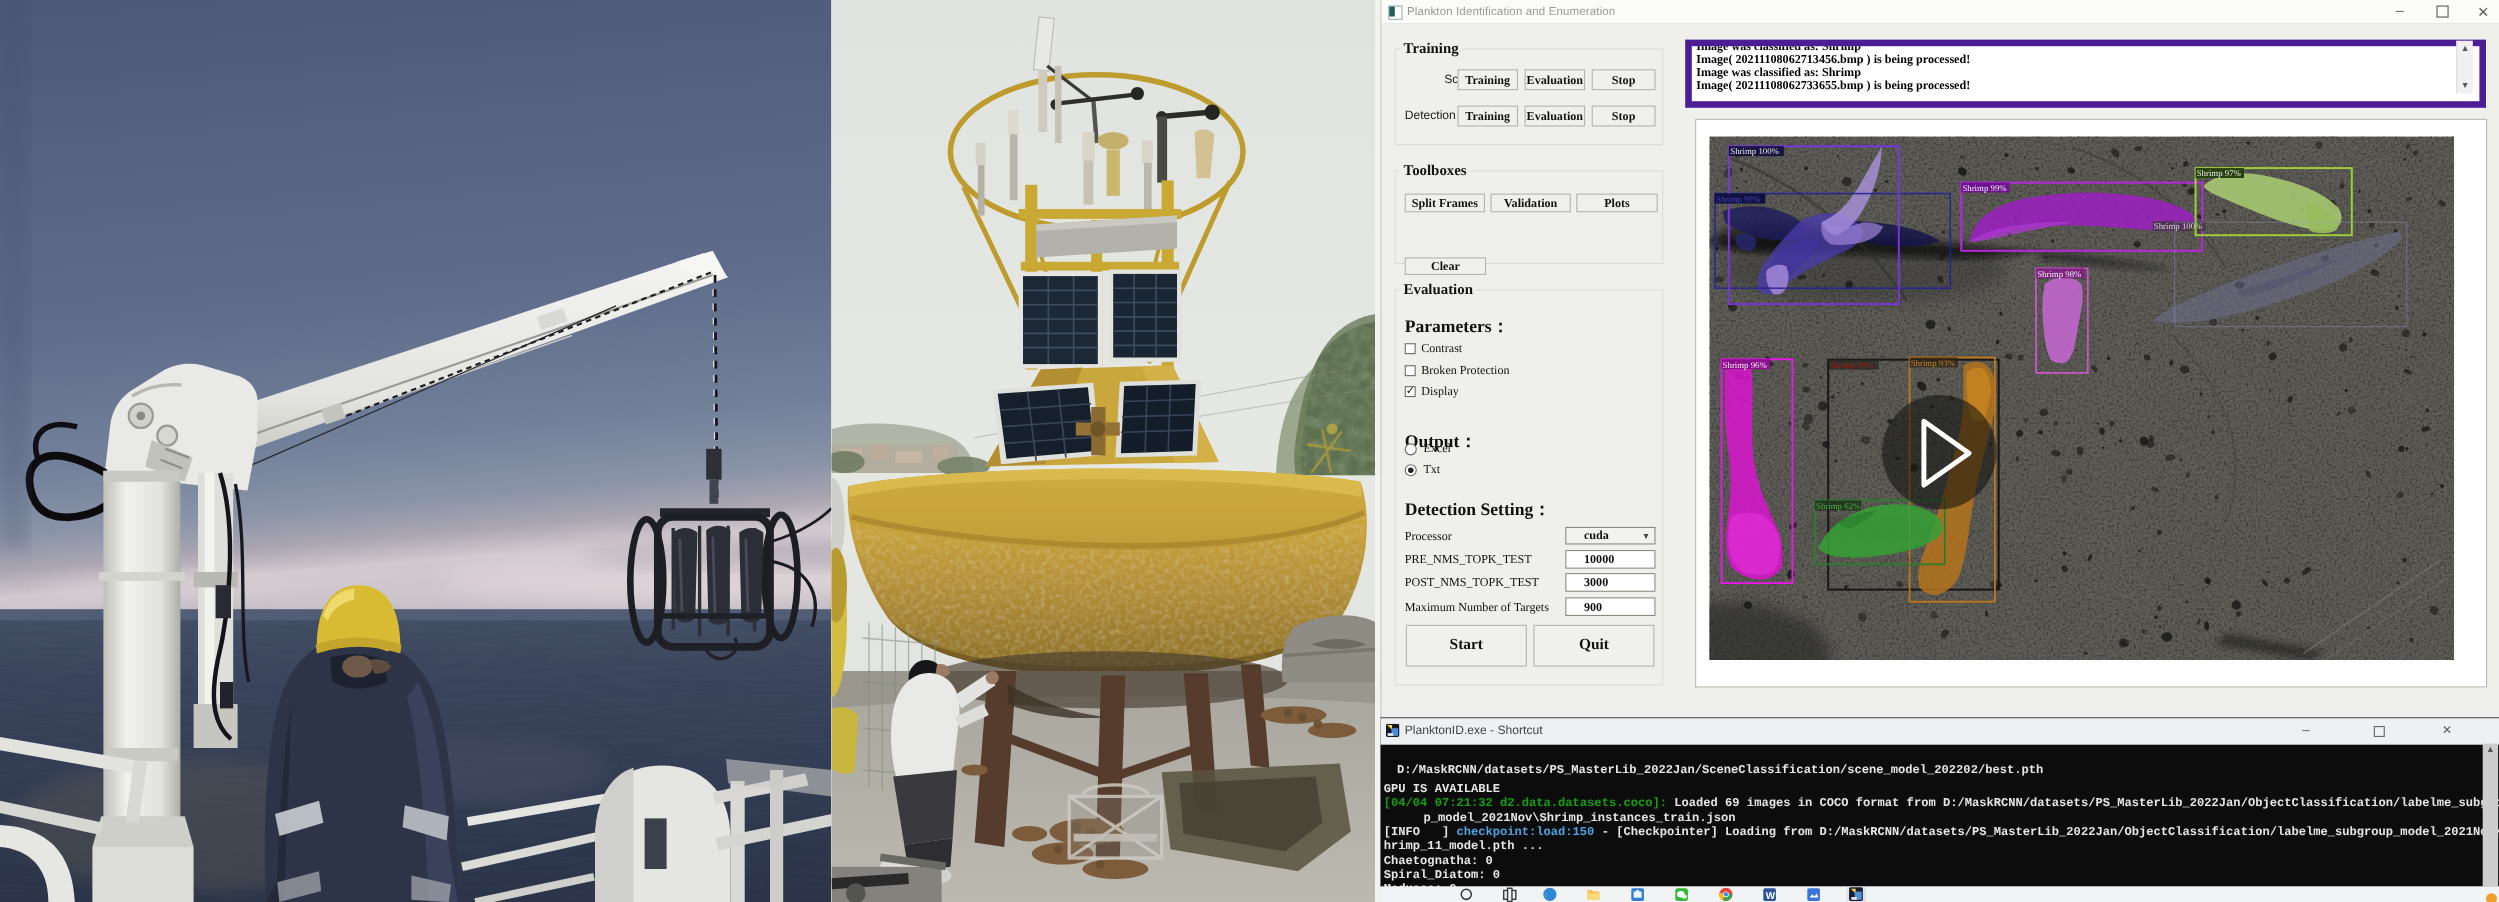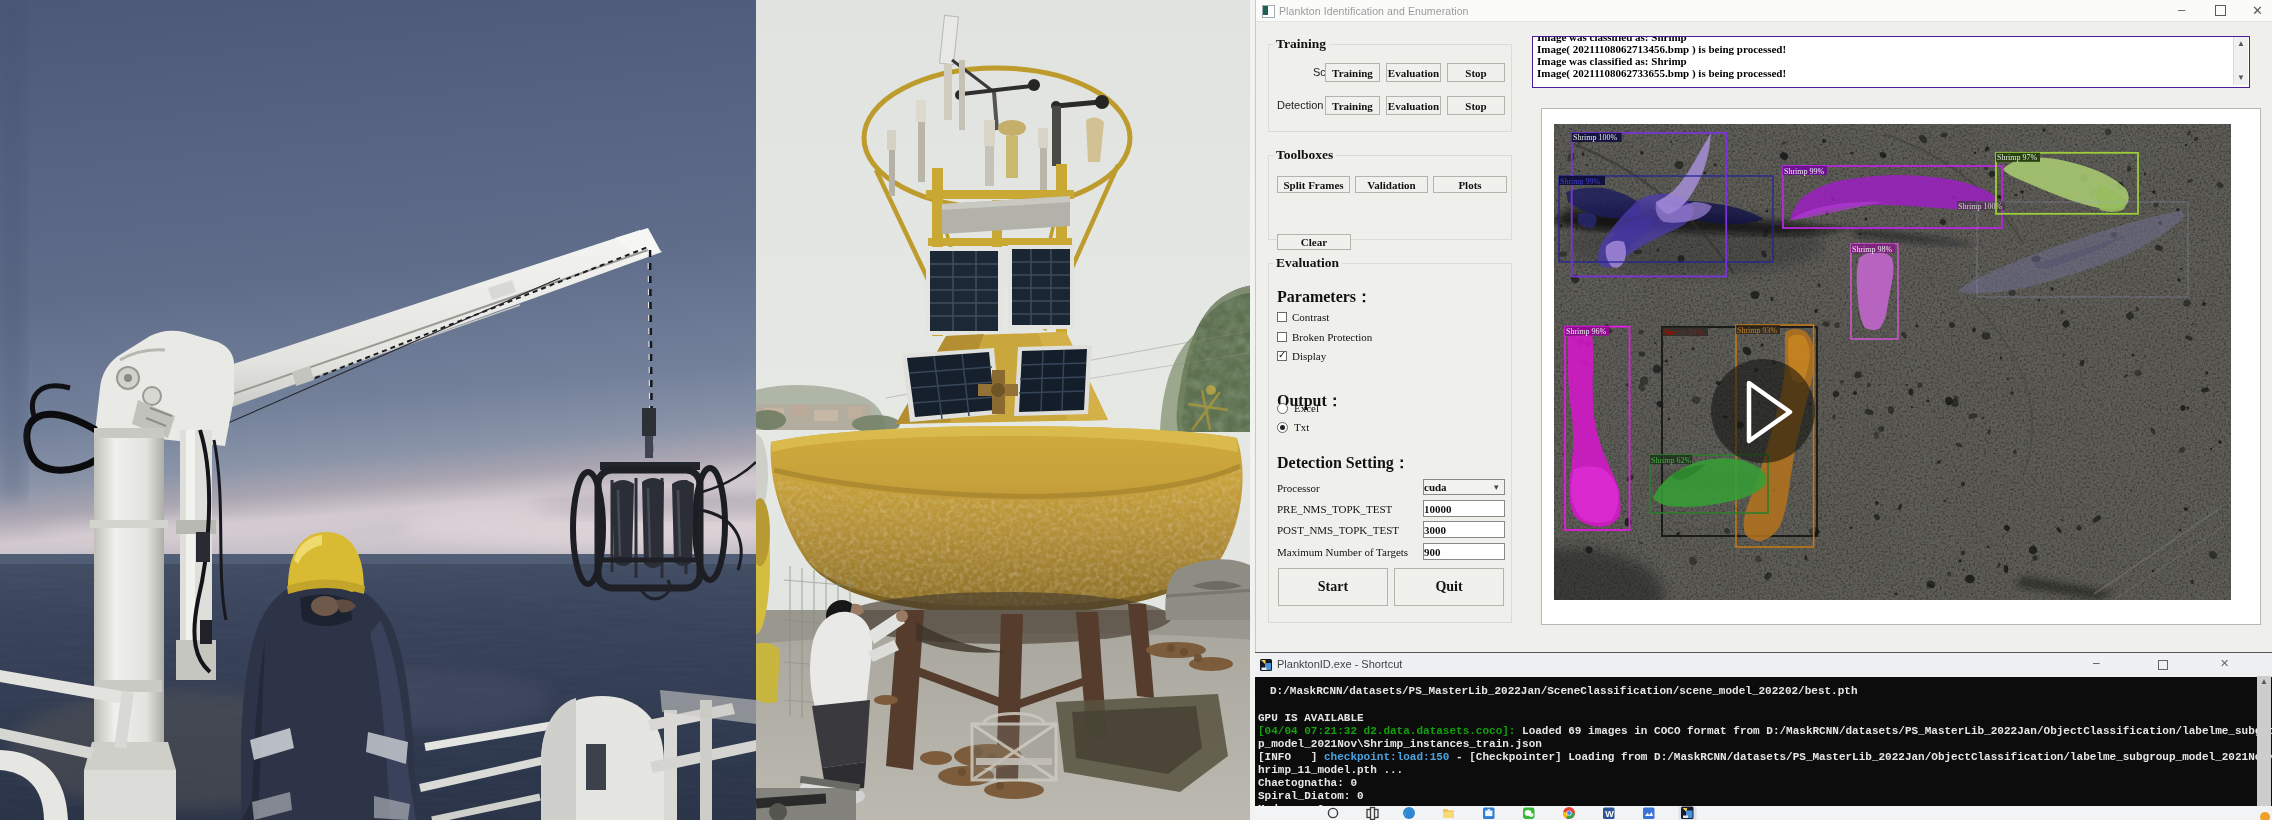--- a/index.html
+++ b/index.html
@@ -20,23 +20,23 @@
 .btn{background:#f0f0ed;border:1px solid #b4b4ac;text-align:center;
   font-family:"Liberation Serif",serif;font-weight:bold;font-size:11px;color:#111;
   display:flex;align-items:center;justify-content:center;box-sizing:border-box;}
 .lbl{font-size:11px;color:#222;}
 .slbl{font-family:"Liberation Serif",serif;font-size:11px;color:#111;}
 .sblbl{font-family:"Liberation Serif",serif;font-weight:bold;font-size:16px;color:#111;}
 .cb{width:10px;height:10px;border:1px solid #6a6a6a;background:#fff;box-sizing:border-box;}
 .rb{width:11px;height:11px;border:1px solid #6a6a6a;background:#fff;border-radius:50%;box-sizing:border-box;}
 .inp{background:#fff;border:1px solid #8a8a84;box-sizing:border-box;
   font-family:"Liberation Serif",serif;font-weight:bold;font-size:11px;color:#111;
-  display:flex;align-items:center;padding-left:0;}
-
-#logbox{left:276px;top:36px;width:716px;height:50px;background:#fff;border:1px solid #4c1d95;overflow:hidden;}
+  display:flex;align-items:center;padding-left:16px;}
+
+#logbox{left:276px;top:36px;width:716px;height:50px;background:#fff;border:6px solid #4c1d95;overflow:hidden;}
 .logline{position:absolute;left:4px;font-family:"Liberation Serif",serif;font-weight:bold;font-size:11px;color:#000;white-space:pre;}
 #logsb{left:977px;top:37px;width:14px;height:48px;background:#f0f0f0;border-left:1px solid #dadada;}
 
 #picpanel{left:285px;top:108px;width:720px;height:517px;background:#fff;border:1px solid #b8b8b2;box-sizing:border-box;}
 
 #consolewin{left:1255px;top:652px;width:1017px;height:154px;background:#0c0c0c;}
 #contitle{left:0;top:0;width:1017px;height:24px;background:#eef0f1;border-top:1px solid #555;}
 #contitletxt{left:22px;top:5px;font-size:11px;color:#444;}
 .conline{position:absolute;left:3px;font-family:"Liberation Mono",monospace;font-weight:bold;font-size:11px;color:#e6e6e6;white-space:pre;}
 #consb{left:1002px;top:24px;width:14px;height:130px;background:#cdcdcd;}
@@ -811,24 +811,24 @@
             <rect width="12" height="12" rx="1.5" fill="#16162a"></rect>
             <path d="M 1,1 L 5.5,1 L 5.5,5.5 Z" fill="#f5d040"></path>
             <rect x="5" y="4" width="6" height="7" fill="#4a90d9"></rect>
             <rect x="1.5" y="8.5" width="5" height="2.5" fill="#e8e8e8"></rect>
           </svg></div>
       <div class="abs" id="contitletxt">PlanktonID.exe - Shortcut</div>
       <div class="abs" style="left:838px;top:3px;color:#555;font-size:12px;">–</div>
       <div class="abs" style="left:903px;top:7px;width:8px;height:8px;border:1px solid #666;"></div>
       <div class="abs" style="left:965px;top:4px;color:#666;font-size:11px;">✕</div>
     </div>
-    <div class="conline" style="top:33px;padding-left:12px;">D:/MaskRCNN/datasets/PS_MasterLib_2022Jan/SceneClassification/scene_model_202202/best.pth</div>
+    <div class="conline" style="top:43px;padding-left:12px;">D:/MaskRCNN/datasets/PS_MasterLib_2022Jan/SceneClassification/scene_model_202202/best.pth</div>
     <div class="conline" style="top:60px;">GPU IS AVAILABLE</div>
     <div class="conline" style="top:73px;"><span style="color:#13a10e;">[04/04 07:21:32 d2.data.datasets.coco]:</span> Loaded 69 images in COCO format from D:/MaskRCNN/datasets/PS_MasterLib_2022Jan/ObjectClassification/labelme_subgrou</div>
-    <div class="conline" style="top:86px;">p_model_2021Nov\Shrimp_instances_train.json</div>
+    <div class="conline" style="top:86px;margin-left:36px;">p_model_2021Nov\Shrimp_instances_train.json</div>
     <div class="conline" style="top:99px;">[INFO&nbsp;&nbsp;&nbsp;] <span style="color:#4aa3e0;">checkpoint:load:150</span> - [Checkpointer] Loading from D:/MaskRCNN/datasets/PS_MasterLib_2022Jan/ObjectClassification/labelme_subgroup_model_2021Nov\S</div>
     <div class="conline" style="top:112px;">hrimp_11_model.pth ...</div>
     <div class="conline" style="top:125px;">Chaetognatha: 0</div>
     <div class="conline" style="top:138px;">Spiral_Diatom: 0</div>
     <div class="conline" style="top:151px;">Medusae: 0</div>
     <div class="abs" id="consb">
       <div class="abs" style="left:3px;top:1px;font-size:8px;color:#555;">▲</div>
     </div>
   </div>
 

